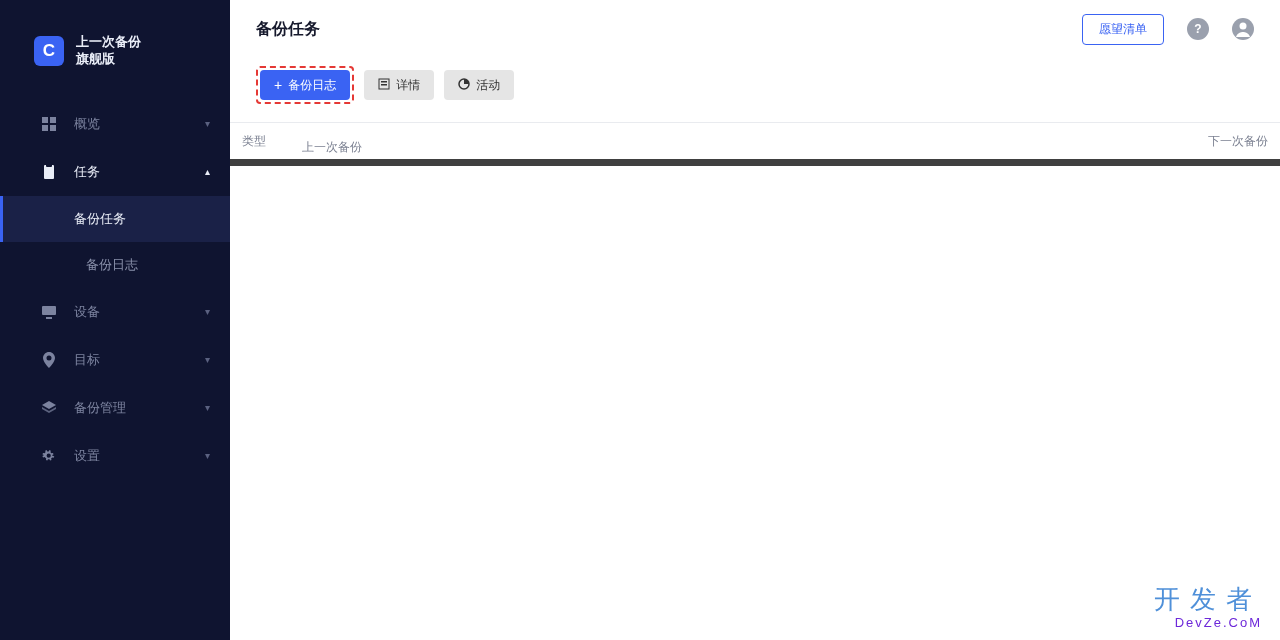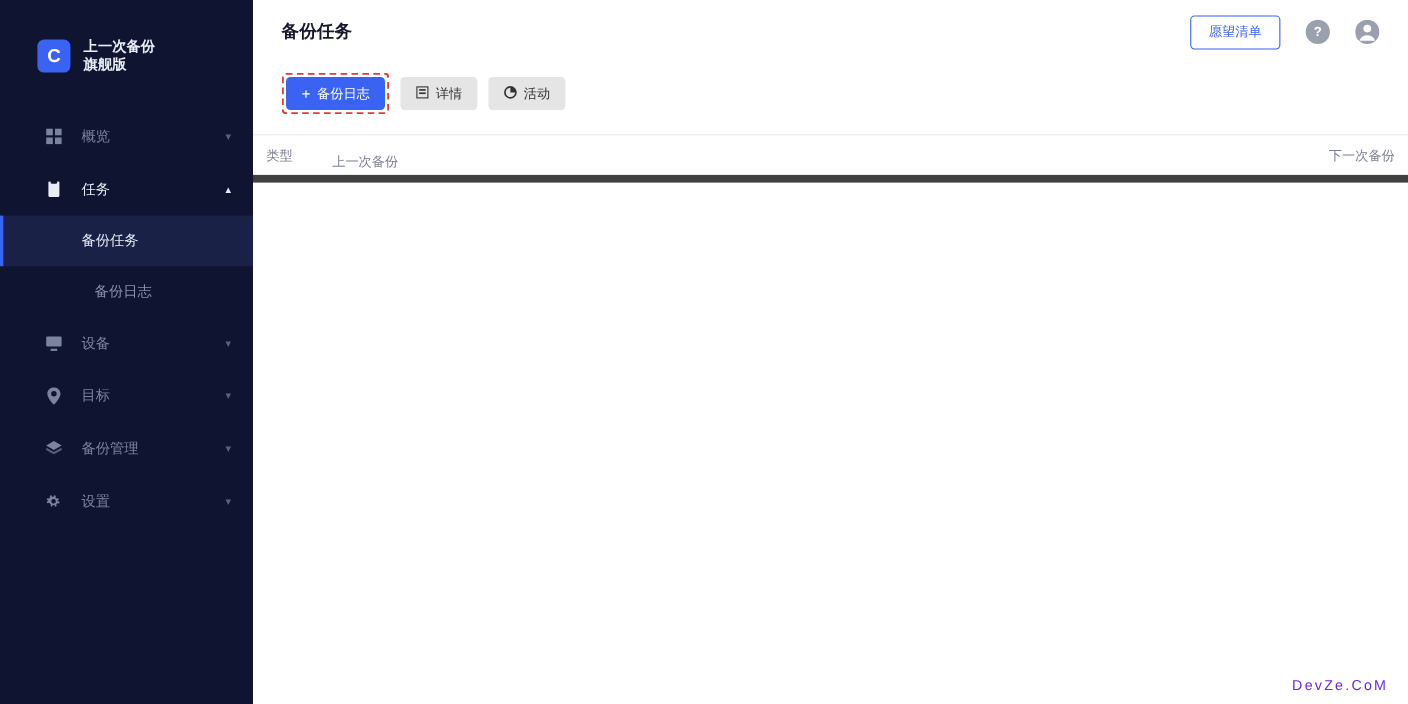--- a/index.html
+++ b/index.html
@@ -331,15 +331,16 @@
     </button>
   </div>
 
   <div class="table-head">
     <div class="th-type">类型</div>
     <div class="th-last">上一次备份</div>
     <div class="th-next">下一次备份</div>
   </div>
 
   <div class="watermark">
+    <div class="line1">开发者</div>
     <div class="line2">DevZe.CoM</div>
   </div>
 </main>
 
 </body></html>

